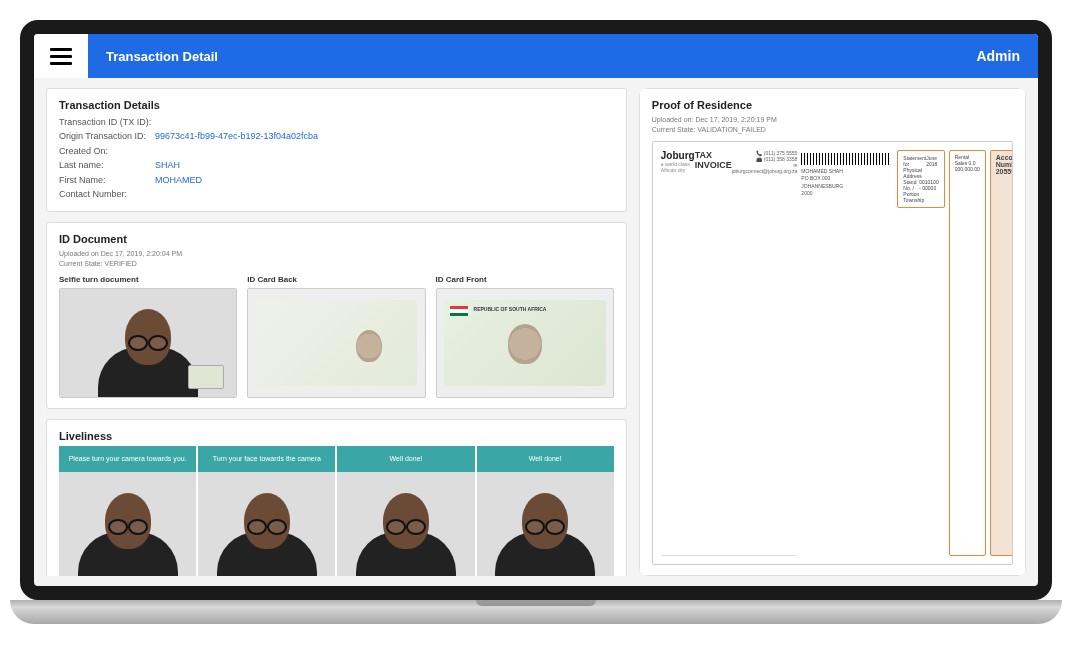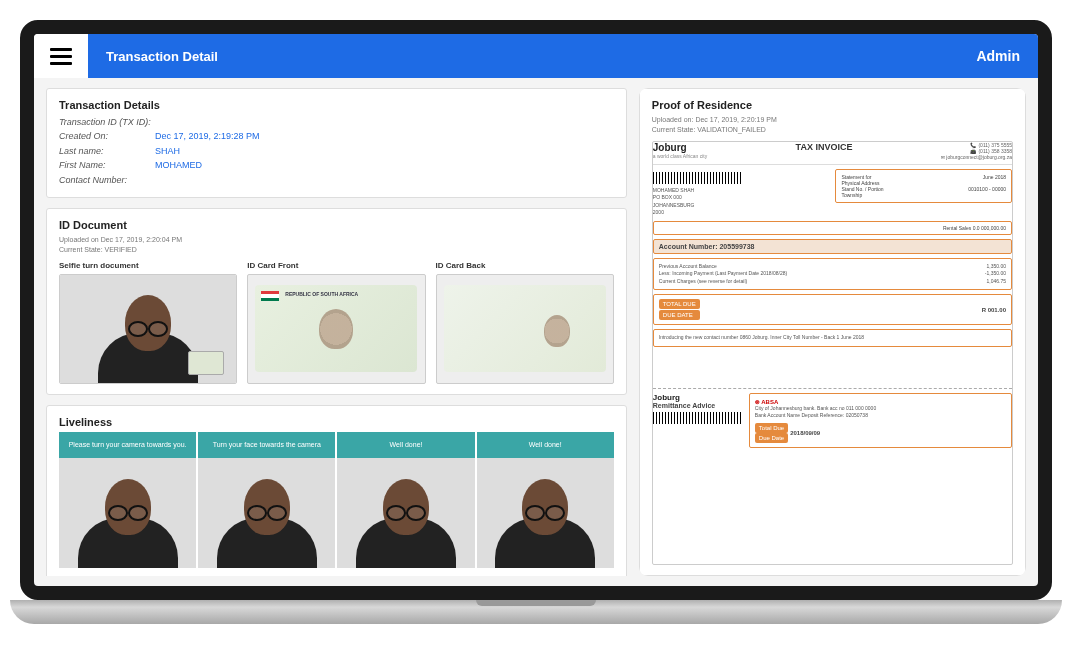--- a/index.html
+++ b/index.html
@@ -14,21 +14,21 @@
   .hamburger span { display: block; height: 3px; background: #000; border-radius: 1px; }
   .app-header { flex: 1; background: #1e6be5; color: #fff; display: flex; align-items: center; justify-content: space-between; padding: 0 18px; }
   .page-title { font-size: 13px; font-weight: bold; }
   .admin-label { font-size: 14px; font-weight: bold; }
   .app-body { display: flex; gap: 12px; padding: 10px 12px; height: calc(100% - 44px); overflow: hidden; }
   .col-left { flex: 1.5; display: flex; flex-direction: column; gap: 10px; overflow: hidden; }
   .col-right { flex: 1; display: flex; flex-direction: column; overflow: hidden; border-radius: 9px; }
   .card { background: #fff; border: 1px solid #ddd; border-radius: 3px; padding: 10px 12px; font-size: 9px; color: #333; }
   .card-title { font-weight: bold; font-size: 11px; margin-bottom: 4px; color: #222; }
   .detail-row { display: flex; gap: 6px; line-height: 1.6; }
-  .detail-label { color: #555; min-width: 90px; font-style: italic; }
+  .detail-label { color: #555; min-width: 90px; }
   .detail-value { color: #1e6be5; flex: 1; }
   .sub-meta { font-size: 7px; color: #777; margin-bottom: 6px; line-height: 1.4; }
   .id-images { display: flex; gap: 10px; }
   .id-col { flex: 1; display: flex; flex-direction: column; }
   .id-col-title { font-size: 8px; font-weight: bold; margin-bottom: 4px; }
   .img-box { border: 1px solid #ccc; border-radius: 2px; background: #eee; height: 110px; display: flex; align-items: center; justify-content: center; overflow: hidden; position: relative; }
   
   .selfie { background: #ddd; width: 100%; height: 100%; display: flex; align-items: center; justify-content: center; }
   .head { width: 46px; height: 56px; background: #6b4a36; border-radius: 50% 50% 45% 45%; position: relative; top: -6px; }
   .glasses { position: absolute; top: 26px; left: 50%; transform: translateX(-50%); width: 40px; height: 12px; }
@@ -40,21 +40,21 @@
   
   .idcard { width: 92%; height: 80%; background: linear-gradient(135deg, #e8f0e0 0%, #dbe6d2 100%); border-radius: 4px; position: relative; filter: blur(0.3px); }
   .idcard .flag { position: absolute; top: 6px; left: 6px; width: 18px; height: 10px; background: linear-gradient(to bottom,#e03a3e 0 33%,#fff 33% 66%,#007a4d 66% 100%); }
   .idcard .hdr { position: absolute; top: 6px; left: 30px; font-size: 5px; color: #334; font-weight: bold; }
   .idcard .face { position: absolute; top: 24px; left: 50%; transform: translateX(-50%); width: 34px; height: 40px; background: radial-gradient(circle,#bfa892 0 60%, #ab9680 60% 100%); border-radius: 50% 50% 45% 45%; opacity: 0.85; }
   .liveness-grid { display: flex; gap: 2px; }
   .liveness-col { flex: 1; display: flex; flex-direction: column; }
   .liveness-head { background: #3aa6a6; color: #fff; font-size: 7px; text-align: center; padding: 4px 2px; min-height: 26px; display: flex; align-items: center; justify-content: center; }
   .liveness-img { height: 110px; background: #ddd; position: relative; overflow: hidden; }
   
-  .invoice { background: #fff; border: 1px solid #ccc; border-radius: 2px; flex: 1; font-size: 6px; color: #444; display: flex; flex-direction: column; gap: 4px; overflow: hidden; }
+  .invoice { background: #fff; border: 1px solid #ccc; border-radius: 2px; flex: 1; padding: 8px; font-size: 6px; color: #444; display: flex; flex-direction: row; gap: 4px; overflow: hidden; }
   .inv-top { display: flex; justify-content: space-between; border-bottom: 1px solid #ddd; padding-bottom: 4px; }
   .inv-logo { font-weight: bold; font-size: 10px; color: #222; }
   .inv-title { font-size: 9px; font-weight: bold; color: #333; }
   .inv-barcode { height: 12px; background: repeating-linear-gradient(90deg,#000 0 1px,#fff 1px 3px); width: 90px; margin: 3px 0; }
   .inv-row { border: 1px solid #e58a3d; border-radius: 2px; padding: 3px 5px; display: flex; justify-content: space-between; }
   .inv-acct { background: #f3e3d4; font-weight: bold; font-size: 7px; }
   .inv-block { border: 1px solid #e58a3d; border-radius: 2px; padding: 4px 5px; }
   .inv-lines { font-size: 5px; color: #555; line-height: 1.5; }
   .inv-btn { background: #e58a3d; color: #fff; font-size: 6px; padding: 2px 4px; border-radius: 2px; display: inline-block; }
   .inv-spacer { flex: 0.2; }
@@ -85,22 +85,25 @@
     <div class="app-body">
       <div class="col-left">
 
         <div class="card">
           <div class="card-title">Transaction Details</div>
           <div>
             <div class="detail-row">
                 <span class="detail-label">Transaction ID (TX ID):</span>
               </div>
             <div class="detail-row">
+                <span class="detail-label">Origin Transaction ID:</span>
+                <span class="detail-value">99673c41-fb99-47ec-b192-13f04a02fcba</span>
+              </div>
+            <div class="detail-row">
                 <span class="detail-label">Created On:</span>
-                <span class="detail-value">Dec 17, 2019, 2:19:28 PM</span>
               </div>
             <div class="detail-row">
                 <span class="detail-label">Last name:</span>
                 <span class="detail-value">SHAH</span>
               </div>
             <div class="detail-row">
                 <span class="detail-label">First Name:</span>
                 <span class="detail-value">MOHAMED</span>
               </div>
             <div class="detail-row">
@@ -122,34 +125,34 @@
                 <div class="selfie">
                   <div class="torso"></div>
                   <div class="head">
                       <div class="glasses"></div>
                     </div>
                   <div class="held-card"></div>
                 </div>
               </div>
             </div>
             <div class="id-col">
+              <div class="id-col-title">ID Card Back</div>
+              <div class="img-box">
+                <div class="idcard" style="background:linear-gradient(135deg,#eef3ea,#e2ead8);">
+                    <div class="face" style="left:70%;top:30px;width:26px;height:32px;"></div>
+                  </div>
+              </div>
+            </div>
+            <div class="id-col">
               <div class="id-col-title">ID Card Front</div>
               <div class="img-box">
                 <div class="idcard">
                     <div class="flag"></div>
                     <div class="hdr">REPUBLIC OF SOUTH AFRICA</div>
                     <div class="face"></div>
-                  </div>
-              </div>
-            </div>
-            <div class="id-col">
-              <div class="id-col-title">ID Card Back</div>
-              <div class="img-box">
-                <div class="idcard" style="background:linear-gradient(135deg,#eef3ea,#e2ead8);">
-                    <div class="face" style="left:70%;top:30px;width:26px;height:32px;"></div>
                   </div>
               </div>
             </div>
           </div>
         </div>
 
         <div class="card" style="flex:1;">
           <div class="card-title">Liveliness</div>
           <div class="liveness-grid">
             <div class="liveness-col">

